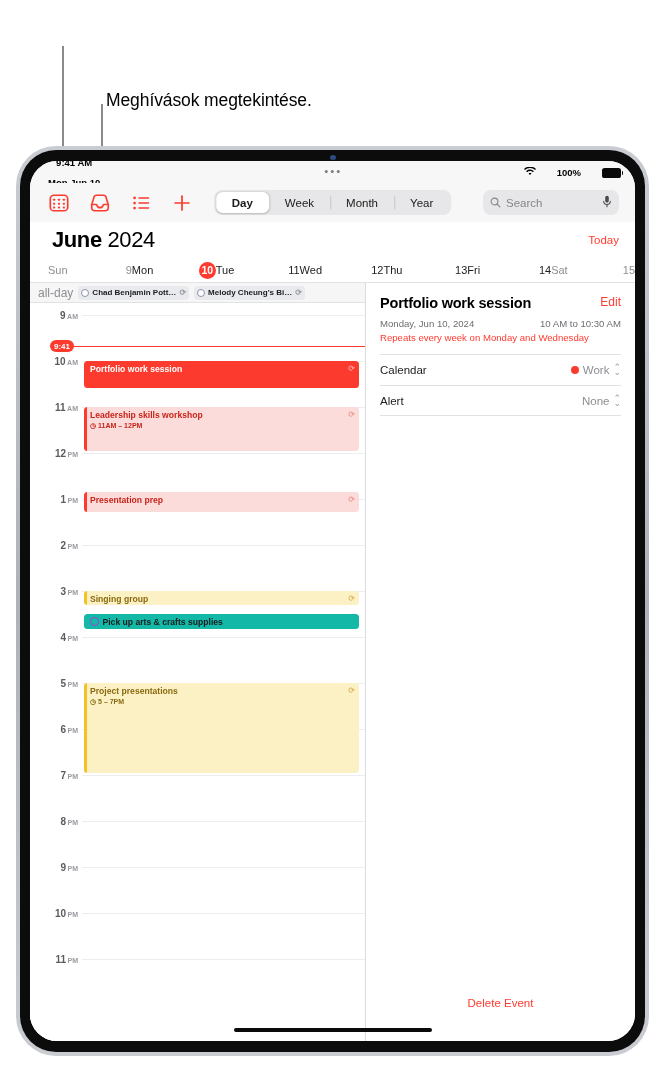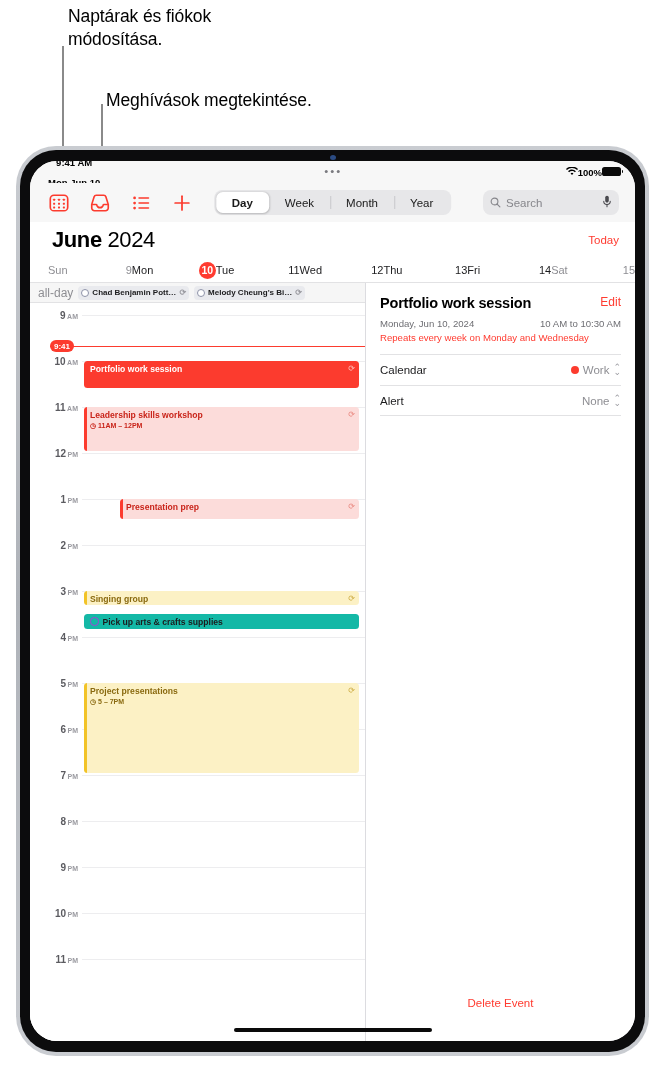--- a/index.html
+++ b/index.html
@@ -68,21 +68,21 @@
     height: 22px;
     background: #f7f7f7;
     display: flex; align-items: center;
     padding: 0 14px 0 18px;
     font-size: 9.5px;
     font-weight: bold;
     color: #000;
     flex: 0 0 auto;
   }
   #status-left { display: flex; gap: 9px; align-items: center; flex-direction: column; }
-  #status-right { margin-left: auto; display: flex; gap: 0; align-items: flex-start; }
+  #status-right { margin-left: auto; display: flex; gap: 21px; align-items: flex-end; }
   .battery-shell {
     width: 19px; height: 9.5px;
     border-radius: 2.6px;
     background: #0a0a0a;
     position: relative;
   }
   .battery-shell::after {
     content:""; position:absolute; right:-2px; top:3px;
     width:1.4px; height:3.5px; border-radius:0 1px 1px 0; background:#0a0a0a;
   }
@@ -341,22 +341,20 @@
     width: 198px; height: 4.5px;
     border-radius: 3px; background: #0a0a0a;
     z-index: 20;
   }
 </style>
 </head>
 <body>
 
 <div id="root">
 
-  <div class="callout-text" id="callout-1">Naptárak és fiókok
-módosítása.</div>
   <div class="leader" id="leader-1"></div>
   <div class="callout-text" id="callout-2">Meghívások megtekintése.</div>
   <div class="leader" id="leader-2"></div>
 
   <div id="device">
     <div id="bezel">
       <div id="camera-dot"></div>
       <div id="screen">
 
         <div id="statusbar">
@@ -541,21 +539,21 @@
                 <div class="event solid" style="top: 58px; height: 26.52px;">
                   <div class="ev-title">Portfolio work session</div>
                   <span class="ev-repeat">⟳</span>
                 </div>
                 <div class="event pink" style="top: 104px; height: 44px;">
                   <span class="ev-bar"></span>
                   <div class="ev-title">Leadership skills workshop</div>
                   <div class="ev-time">◷ 11AM – 12PM</div>
                   <span class="ev-repeat">⟳</span>
                 </div>
-                <div class="event pink" style="top: 196px; height: 20.08px; margin-left: 36px;">
+                <div class="event pink" style="top: 189px; height: 20.08px;">
                   <span class="ev-bar"></span>
                   <div class="ev-title">Presentation prep</div>
                   <span class="ev-repeat">⟳</span>
                 </div>
                 <div class="event yellow" style="top: 288px; height: 14px;">
                   <span class="ev-bar"></span>
                   <div class="ev-title">Singing group</div>
                   <span class="ev-repeat">⟳</span>
                 </div>
                 <div class="event yellow" style="top: 380px; height: 90px;">

